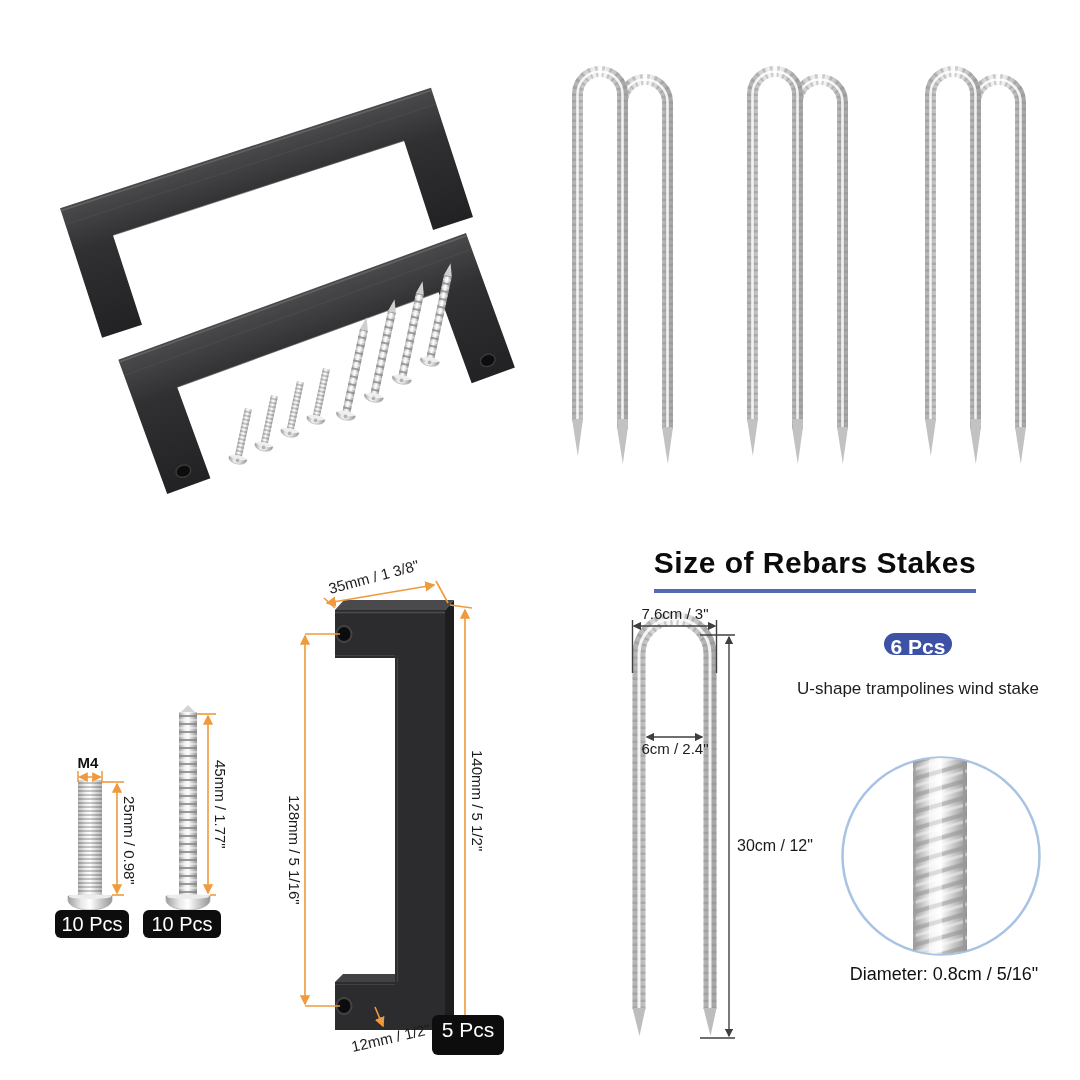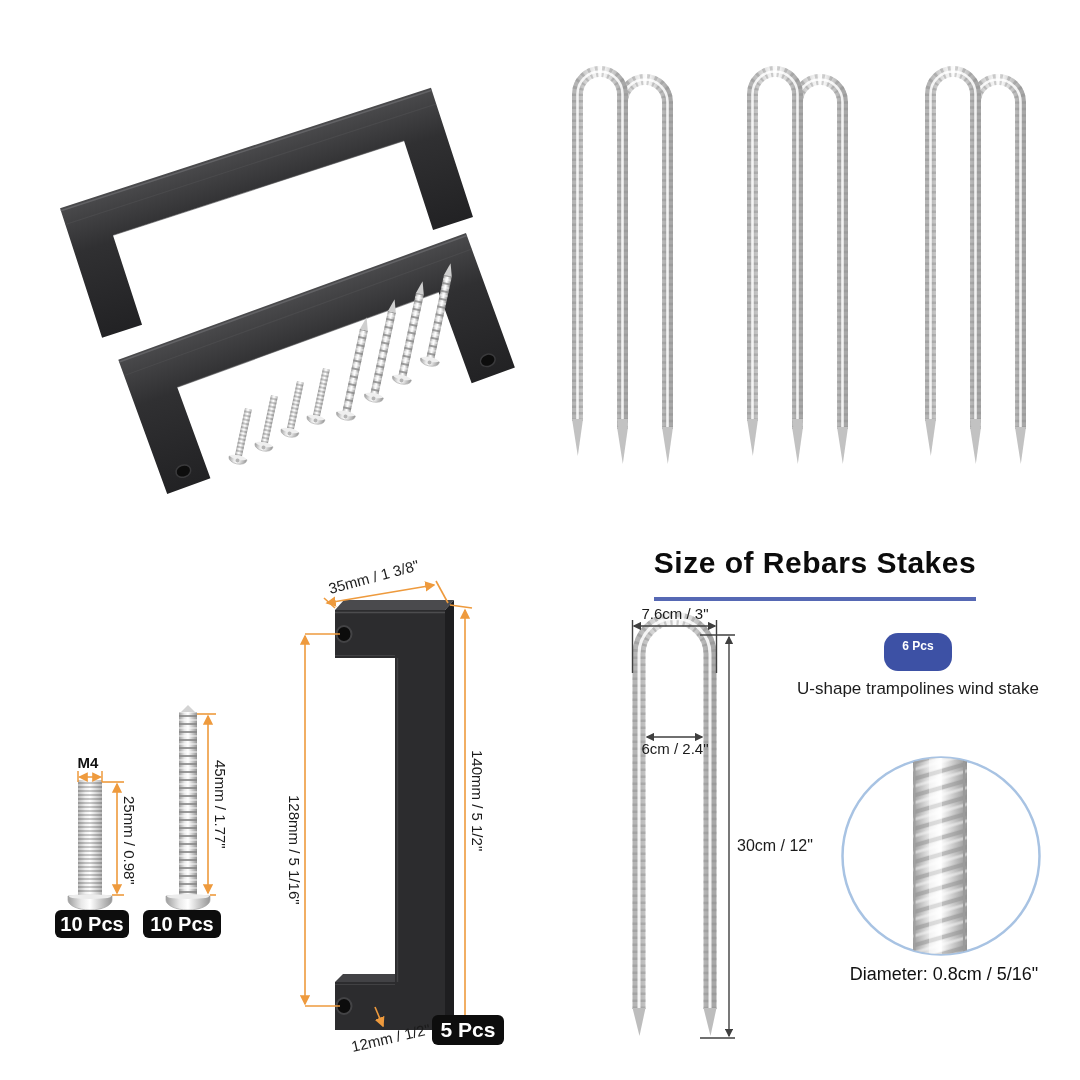--- a/index.html
+++ b/index.html
@@ -5,34 +5,34 @@
   html,body { margin:0; padding:0; background:#ffffff; }
   .canvas {
     position:relative; width:1080px; height:1080px; background:#ffffff;
     font-family:"Liberation Sans", sans-serif; overflow:hidden;
   }
   .abs { position:absolute; }
   .dim-text { font:15px "Liberation Sans", sans-serif; fill:#1b1b1b; }
   .dim-text-b { font:16px "Liberation Sans", sans-serif; fill:#1b1b1b; }
   .m4-text { font:bold 15px "Liberation Sans", sans-serif; fill:#111; }
   .qty-badge {
-    position:absolute; background:#0d0d0d; color:#fff; font-weight:bold;
+    position:absolute; background:#0d0d0d; color:#fff; font-weight:normal;
     font-size:20px; text-align:center; border-radius:6px; line-height:28px;
     height:28px;
   }
   .pill-badge {
     position:absolute; background:#3d51a5; color:#fff; font-weight:bold;
-    font-size:12px; text-align:center; border-radius:14px; line-height:27px;
-    height:38px; width:68px;
+    font-size:21px; text-align:center; border-radius:14px; line-height:27px;
+    height:22px; width:68px;
   }
   .section-title {
     position:absolute; left:615px; top:546px; width:400px; text-align:center;
     font-size:30px; font-weight:bold; color:#0c0c0c; letter-spacing:0.5px;
   }
-  .section-title span { border-bottom:4px solid #5668b4; padding-bottom:18px; }
+  .section-title span { border-bottom:4px solid #5668b4; padding-bottom:10px; }
   .stake-subtitle {
     position:absolute; left:782px; top:661px; width:272px; text-align:center;
     font-size:17px; color:#1c1c1c;margin-top:18px;
   }
   .diameter-label {
     position:absolute; left:834px; top:964px; width:220px; text-align:center;
     font-size:18px; color:#111;
   }
 </style>
 </head>
@@ -225,21 +225,21 @@
       <line x1="185" y1="55" x2="185" y2="475" marker-start="url(#mB)" marker-end="url(#mB)"></line>
     </g>
     <text class="dim-text" transform="translate(192,195) rotate(90)">140mm / 5 1/2"</text>
 
     <g stroke="#ee9a3d" stroke-width="1.6">
       <line x1="95" y1="452" x2="103" y2="471" marker-end="url(#mB)"></line>
     </g>
     <text class="dim-text" text-anchor="middle" transform="translate(112,488) rotate(-13)">12mm / 1/2"</text>
   </svg>
 
-  <div class="qty-badge" style="left:432px;top:1015px;width:72px;height:30px;line-height:30px;font-size:21px">5 Pcs</div>
+  <div class="qty-badge" style="left:432px;top:1015px;width:72px;height:40px;line-height:30px;font-size:21px">5 Pcs</div>
 
   <div class="section-title">
     <span>Size of Rebars Stakes</span>
   </div>
 
   <div class="pill-badge" style="left:884px;top:633px">6 Pcs</div>
   <div class="stake-subtitle">U-shape trampolines wind stake</div>
 
   <svg class="abs" style="left:598px;top:593px" width="245" height="480" viewBox="0 0 245 480">
     <defs>

